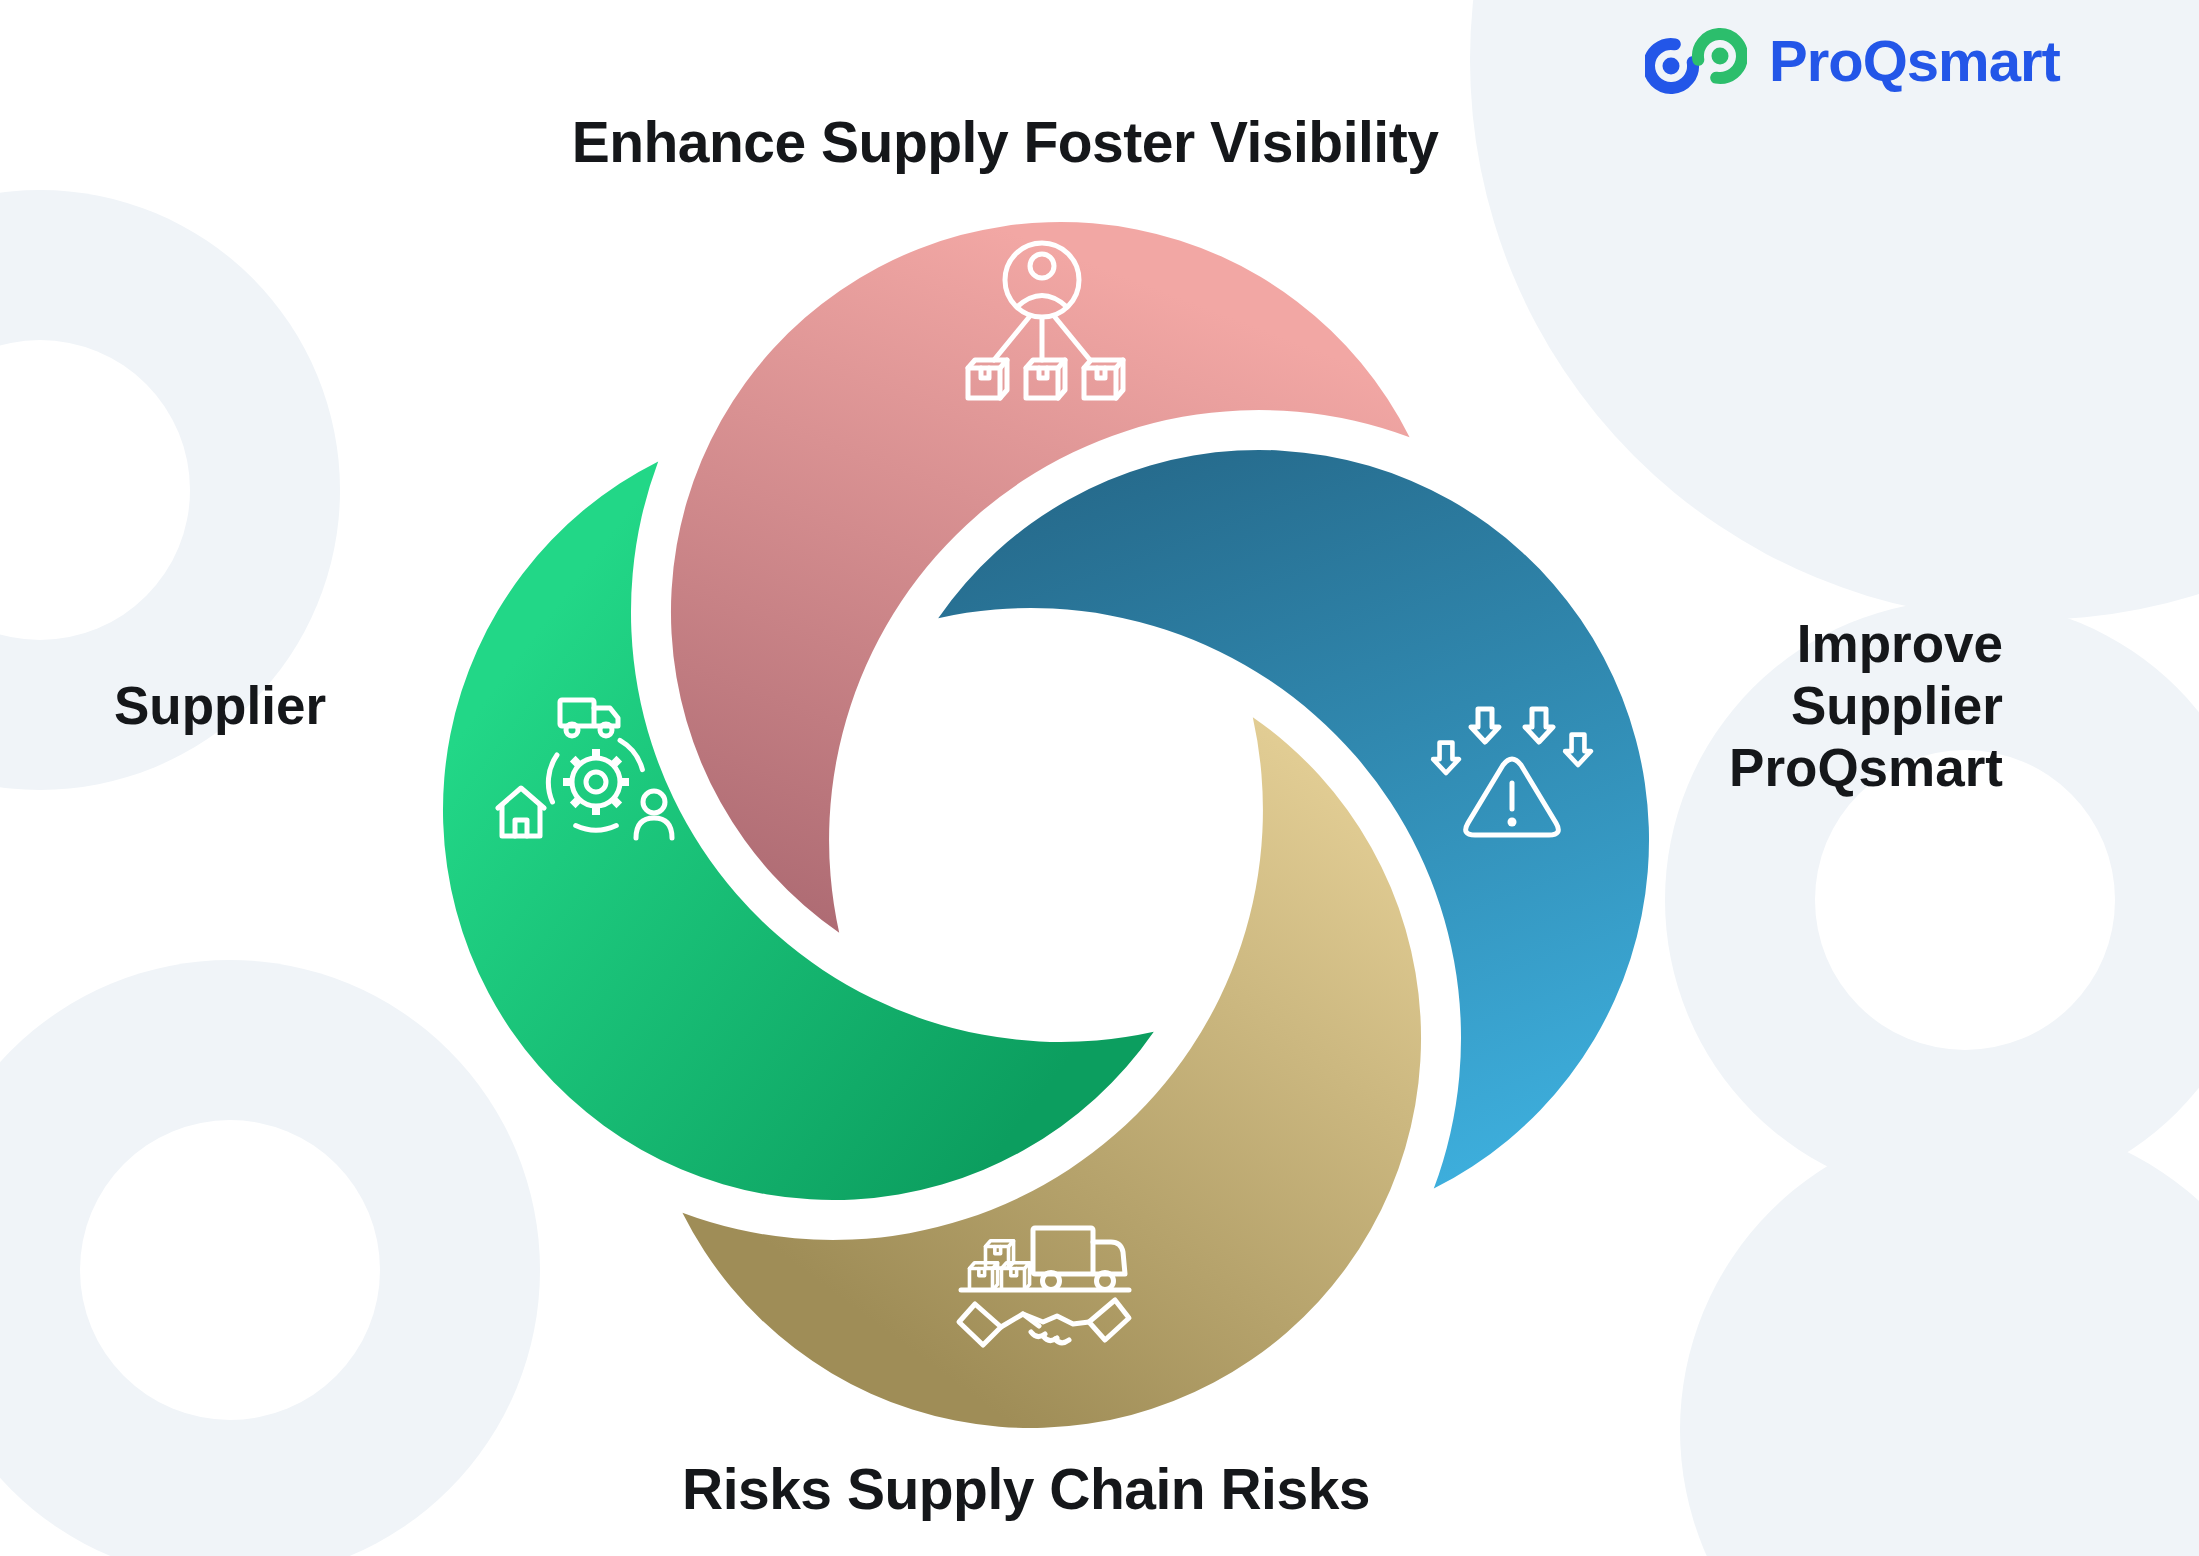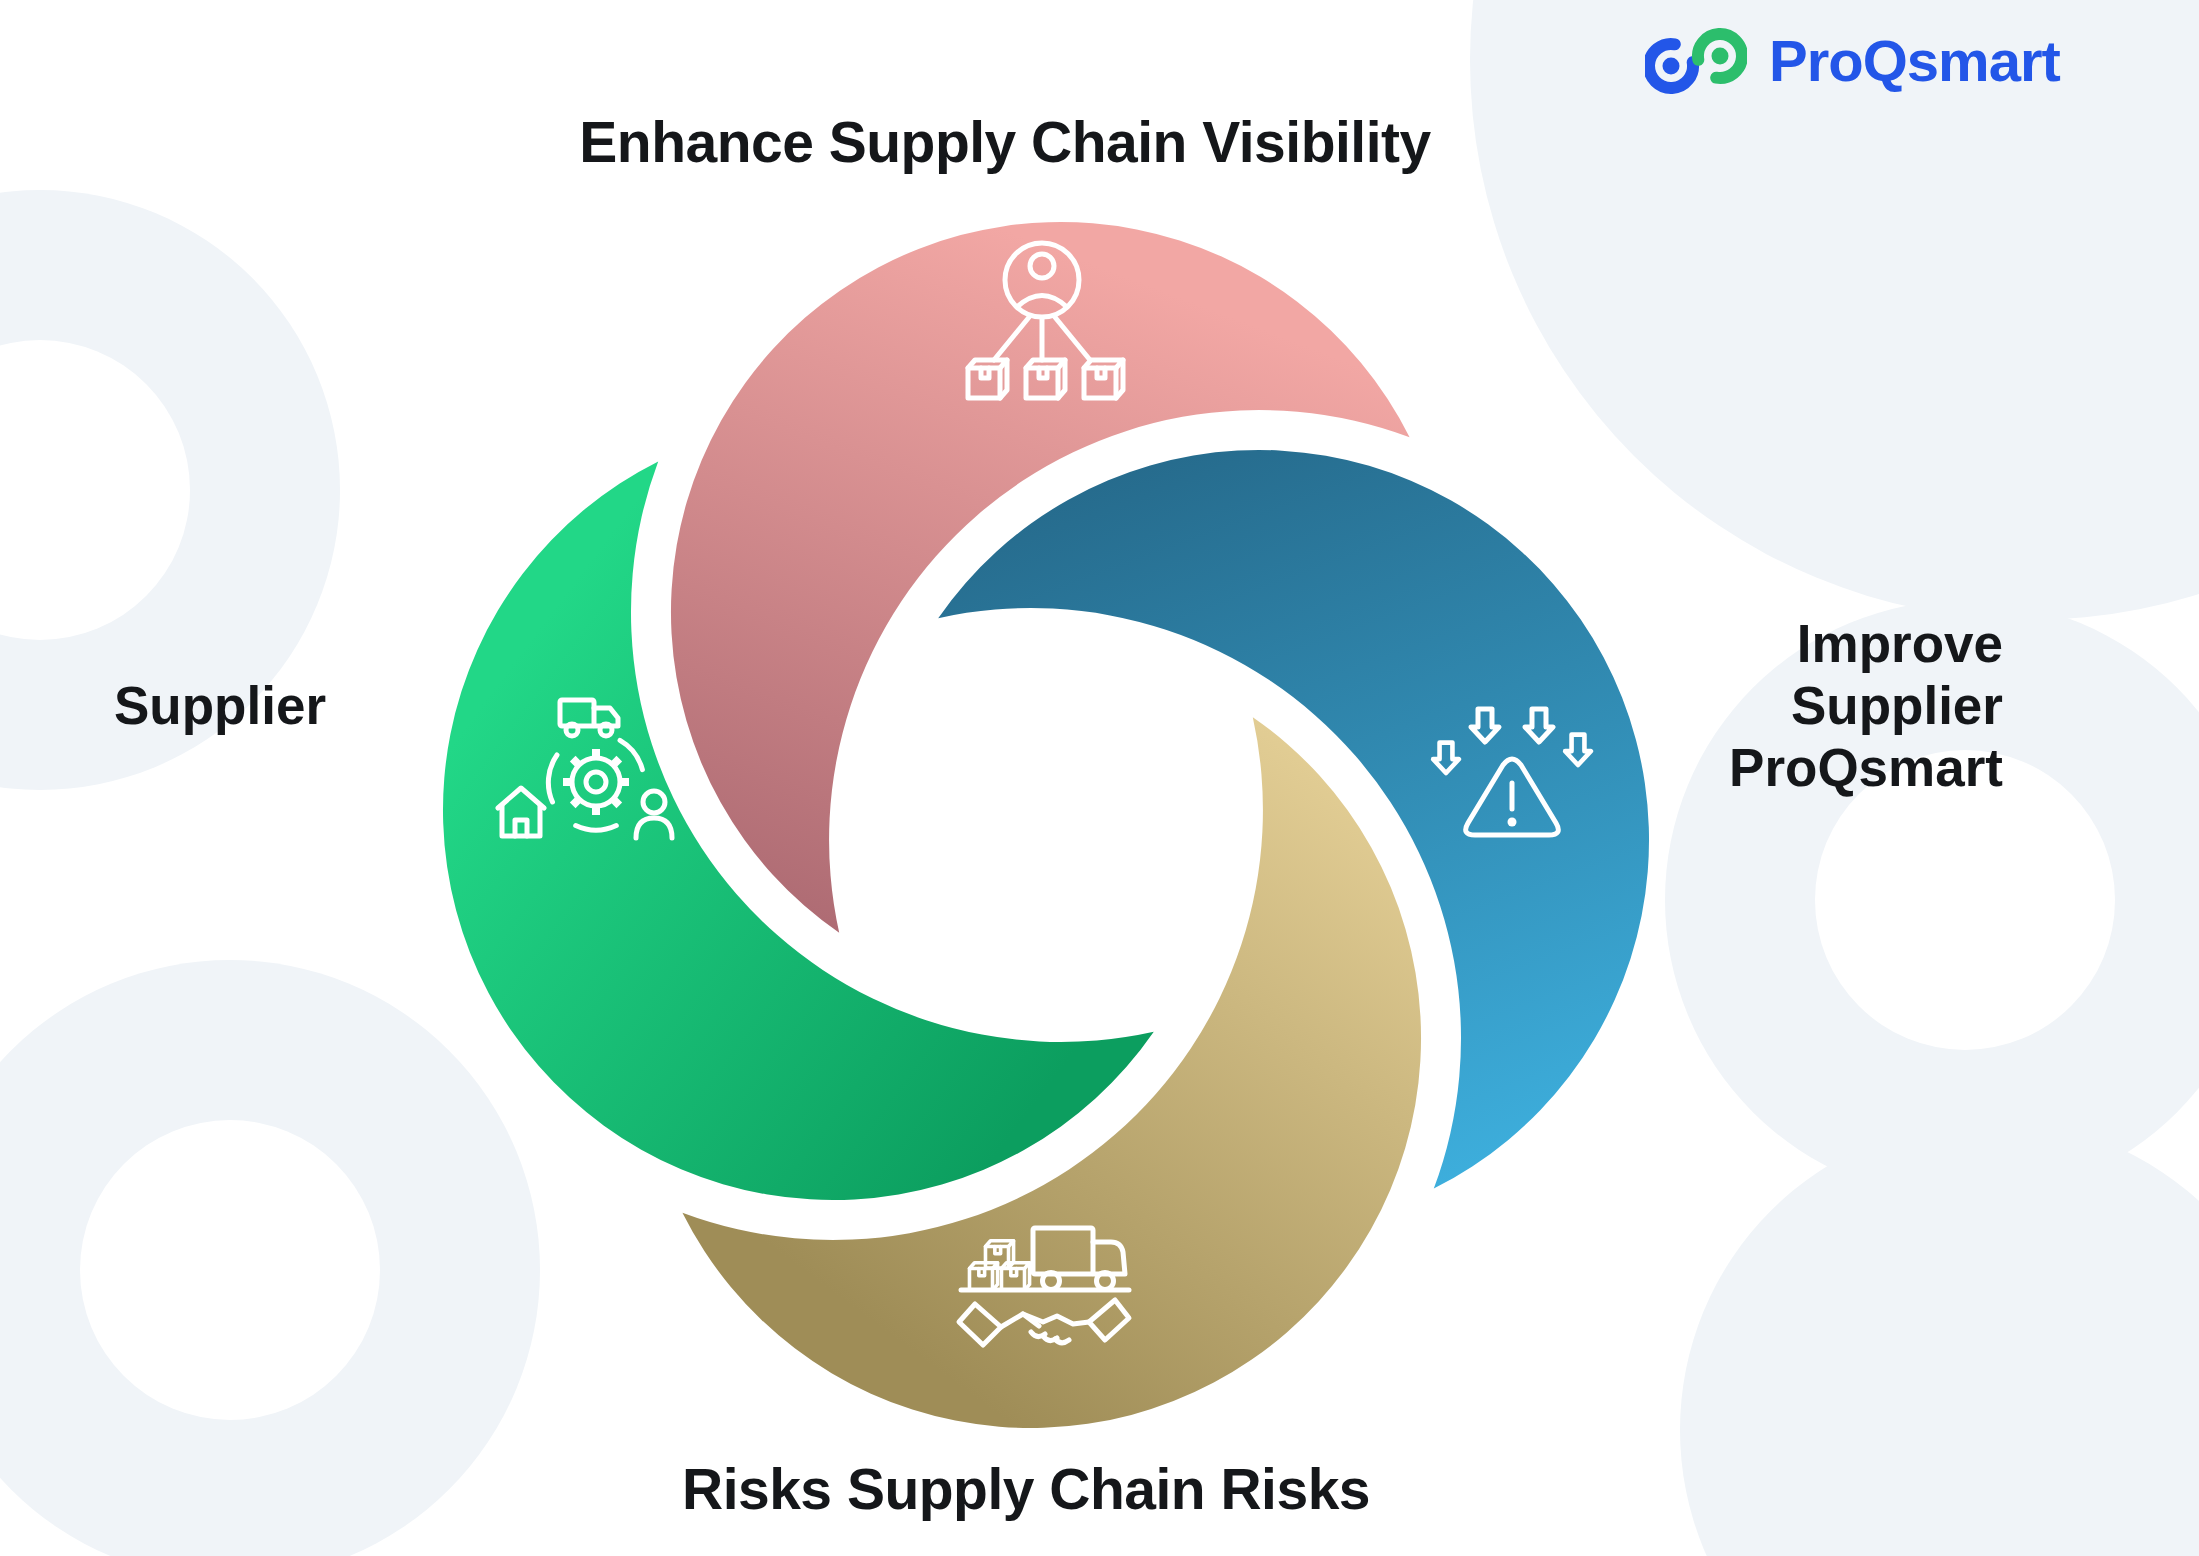--- a/index.html
+++ b/index.html
@@ -128,21 +128,21 @@
       <path d="M -70 22 L -44 45 L -62 63 L -86 40 Z"></path>
       <path d="M 70 18 L 44 40 L 60 58 L 84 36 Z"></path>
       <path d="M -44 45 L -22 32 L -2 40 L 12 34 L 28 42 L 44 40"></path>
       <path d="M -22 32 L -6 44"></path>
       <path d="M -14 50 Q -8 58 0 52"></path>
       <path d="M -2 54 Q 4 62 12 56"></path>
       <path d="M 10 57 Q 16 64 24 58"></path>
     </g>
   </svg>
 
-  <div class="label label-top" style="color: rgb(21, 23, 26);">Enhance Supply Chain Visibility</div>
+  <div class="label label-top" style="color: rgb(21, 23, 26);">Enhance Supply Foster Visibility</div>
 
   <div class="label label-left" style="color: rgb(21, 23, 26);">
     <div>Supplier</div>
   </div>
 
   <div class="label label-right" style="color: rgb(21, 23, 26); text-align: right;">
     <div>Improve</div>
     <div>Supplier</div>
     <div>ProQsmart</div>
   </div>

